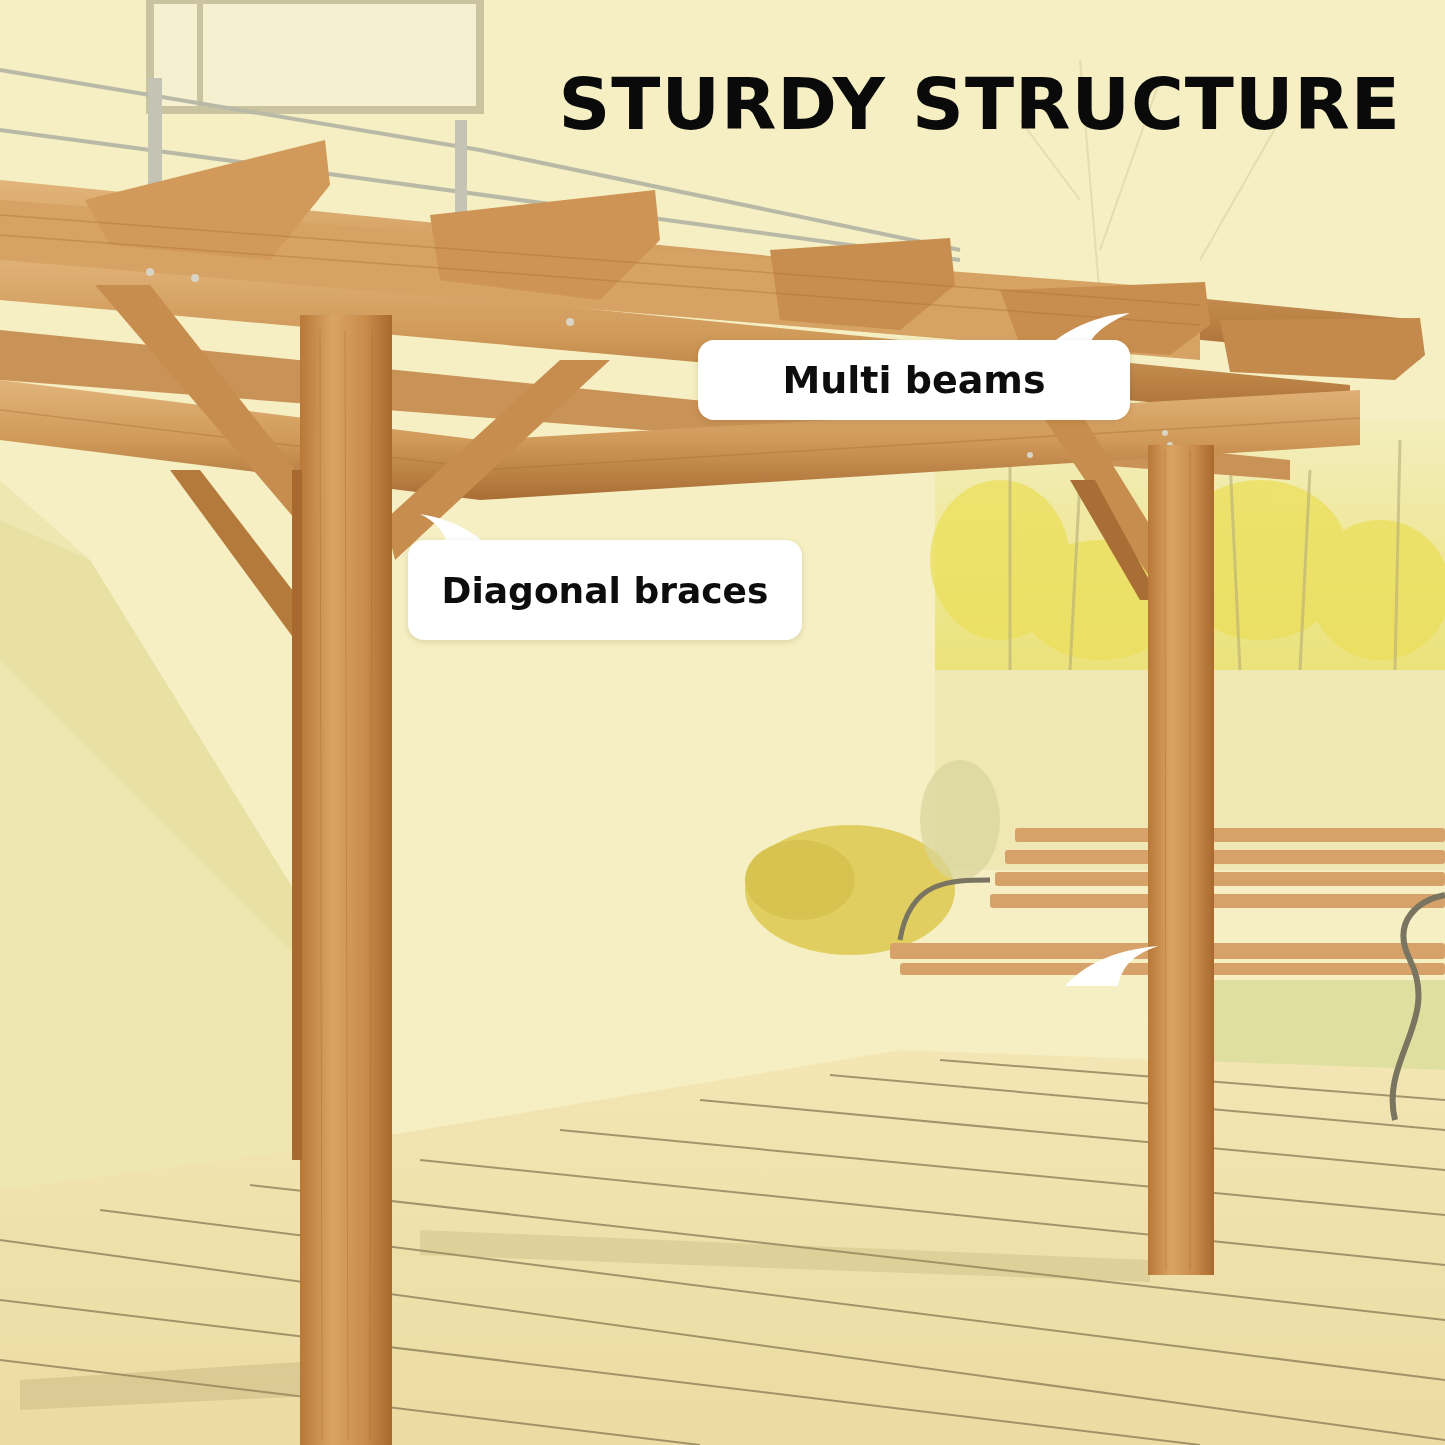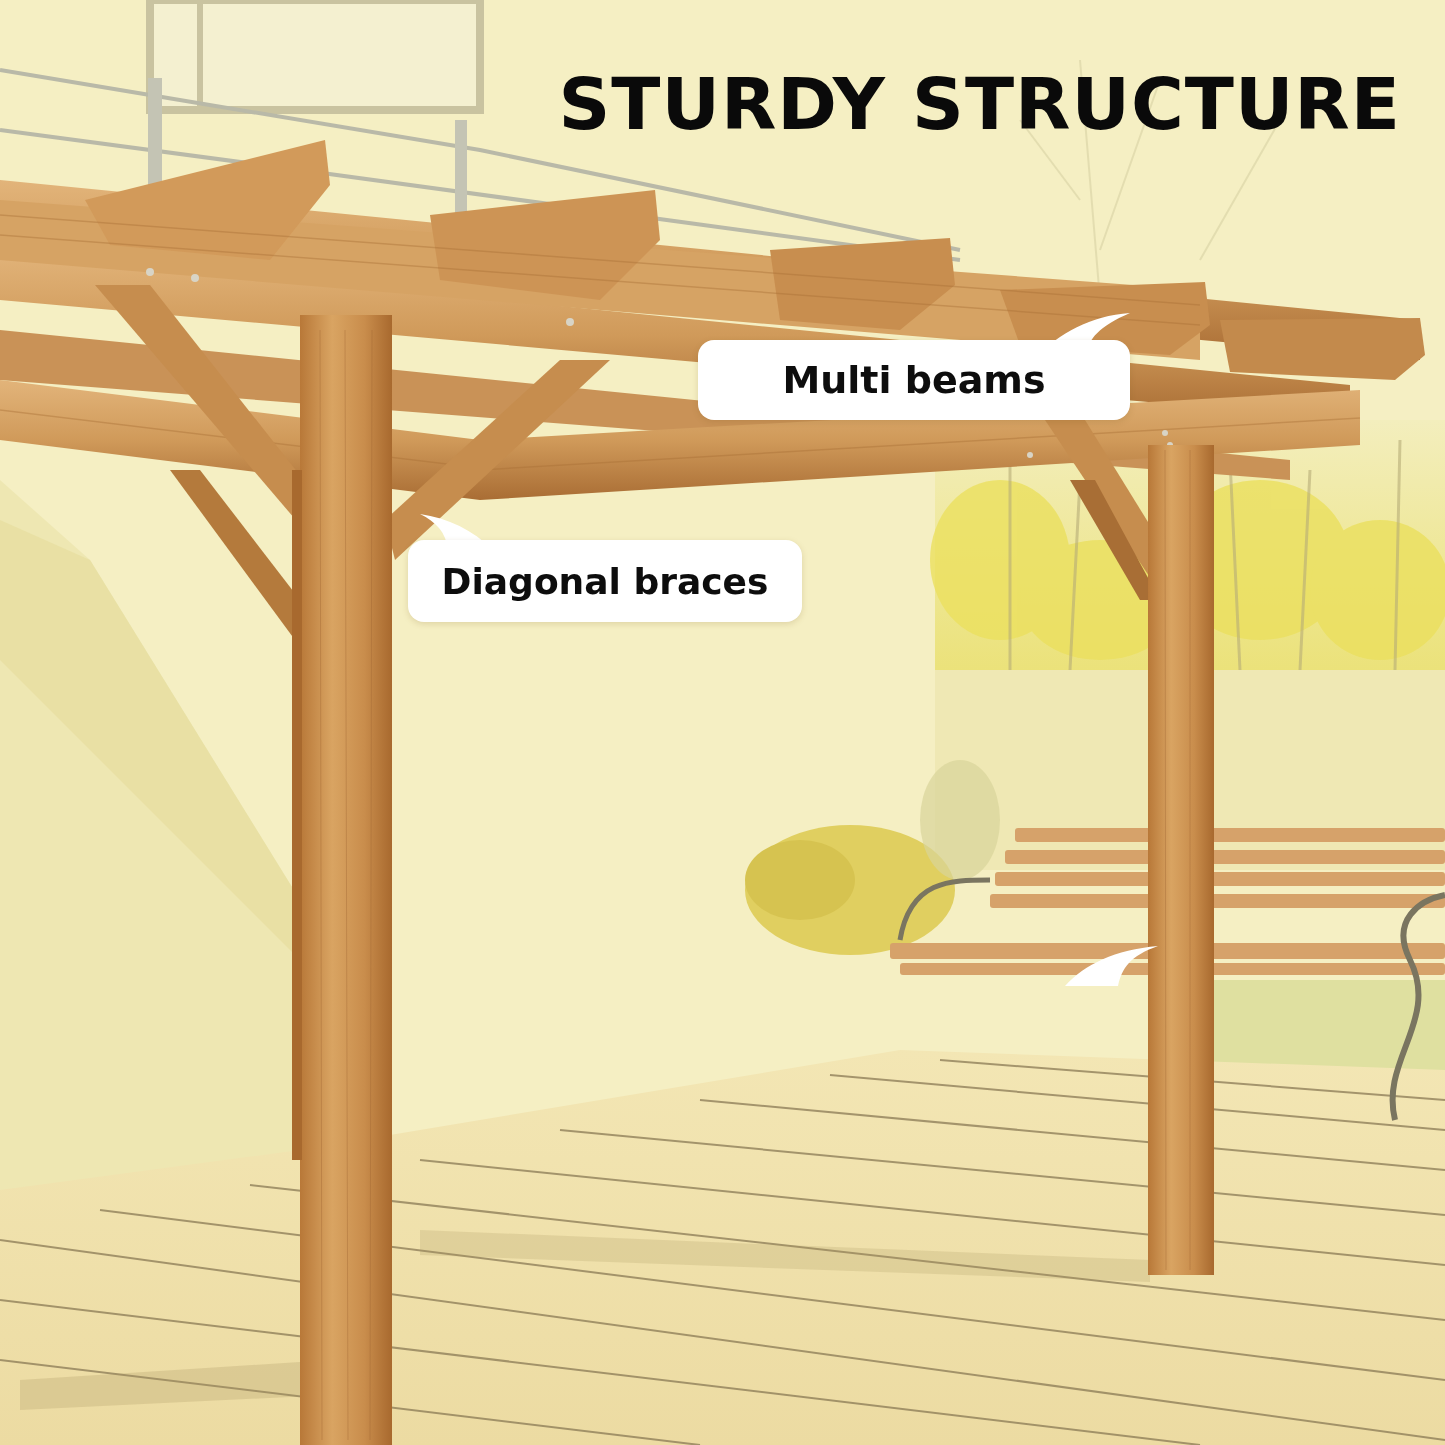--- a/index.html
+++ b/index.html
@@ -192,21 +192,21 @@
   <svg class="tail" style="left:1030px; top:308px;" width="110" height="50" viewBox="0 0 110 50">
     <path d="M5 50 C 30 25, 60 8, 100 5 C 70 18, 58 30, 55 50 Z" fill="#ffffff"></path>
   </svg>
   <div class="callout" style="left:698px; top:340px; width:432px; height:80px;">
     <span class="callout-text" style="font-size:38px;">Multi beams</span>
   </div>
 
   <svg class="tail" style="left:418px; top:510px;" width="80" height="40" viewBox="0 0 80 40">
     <path d="M2 4 C 30 8, 55 20, 75 40 L 30 40 C 28 22, 18 12, 2 4 Z" fill="#ffffff"></path>
   </svg>
-  <div class="callout" style="left:408px; top:540px; width:394px; height:82px;">
+  <div class="callout" style="left:408px; top:540px; width:394px; height:100px;">
     <span class="callout-text" style="font-size:36px;">Diagonal braces</span>
   </div>
 
   <svg class="tail" style="left:1060px; top:944px;" width="100" height="42" viewBox="0 0 100 42">
     <path d="M5 42 C 25 20, 55 6, 98 2 C 70 12, 62 24, 58 42 Z" fill="#ffffff"></path>
   </svg>
 
 </div>
 
 </body></html>

